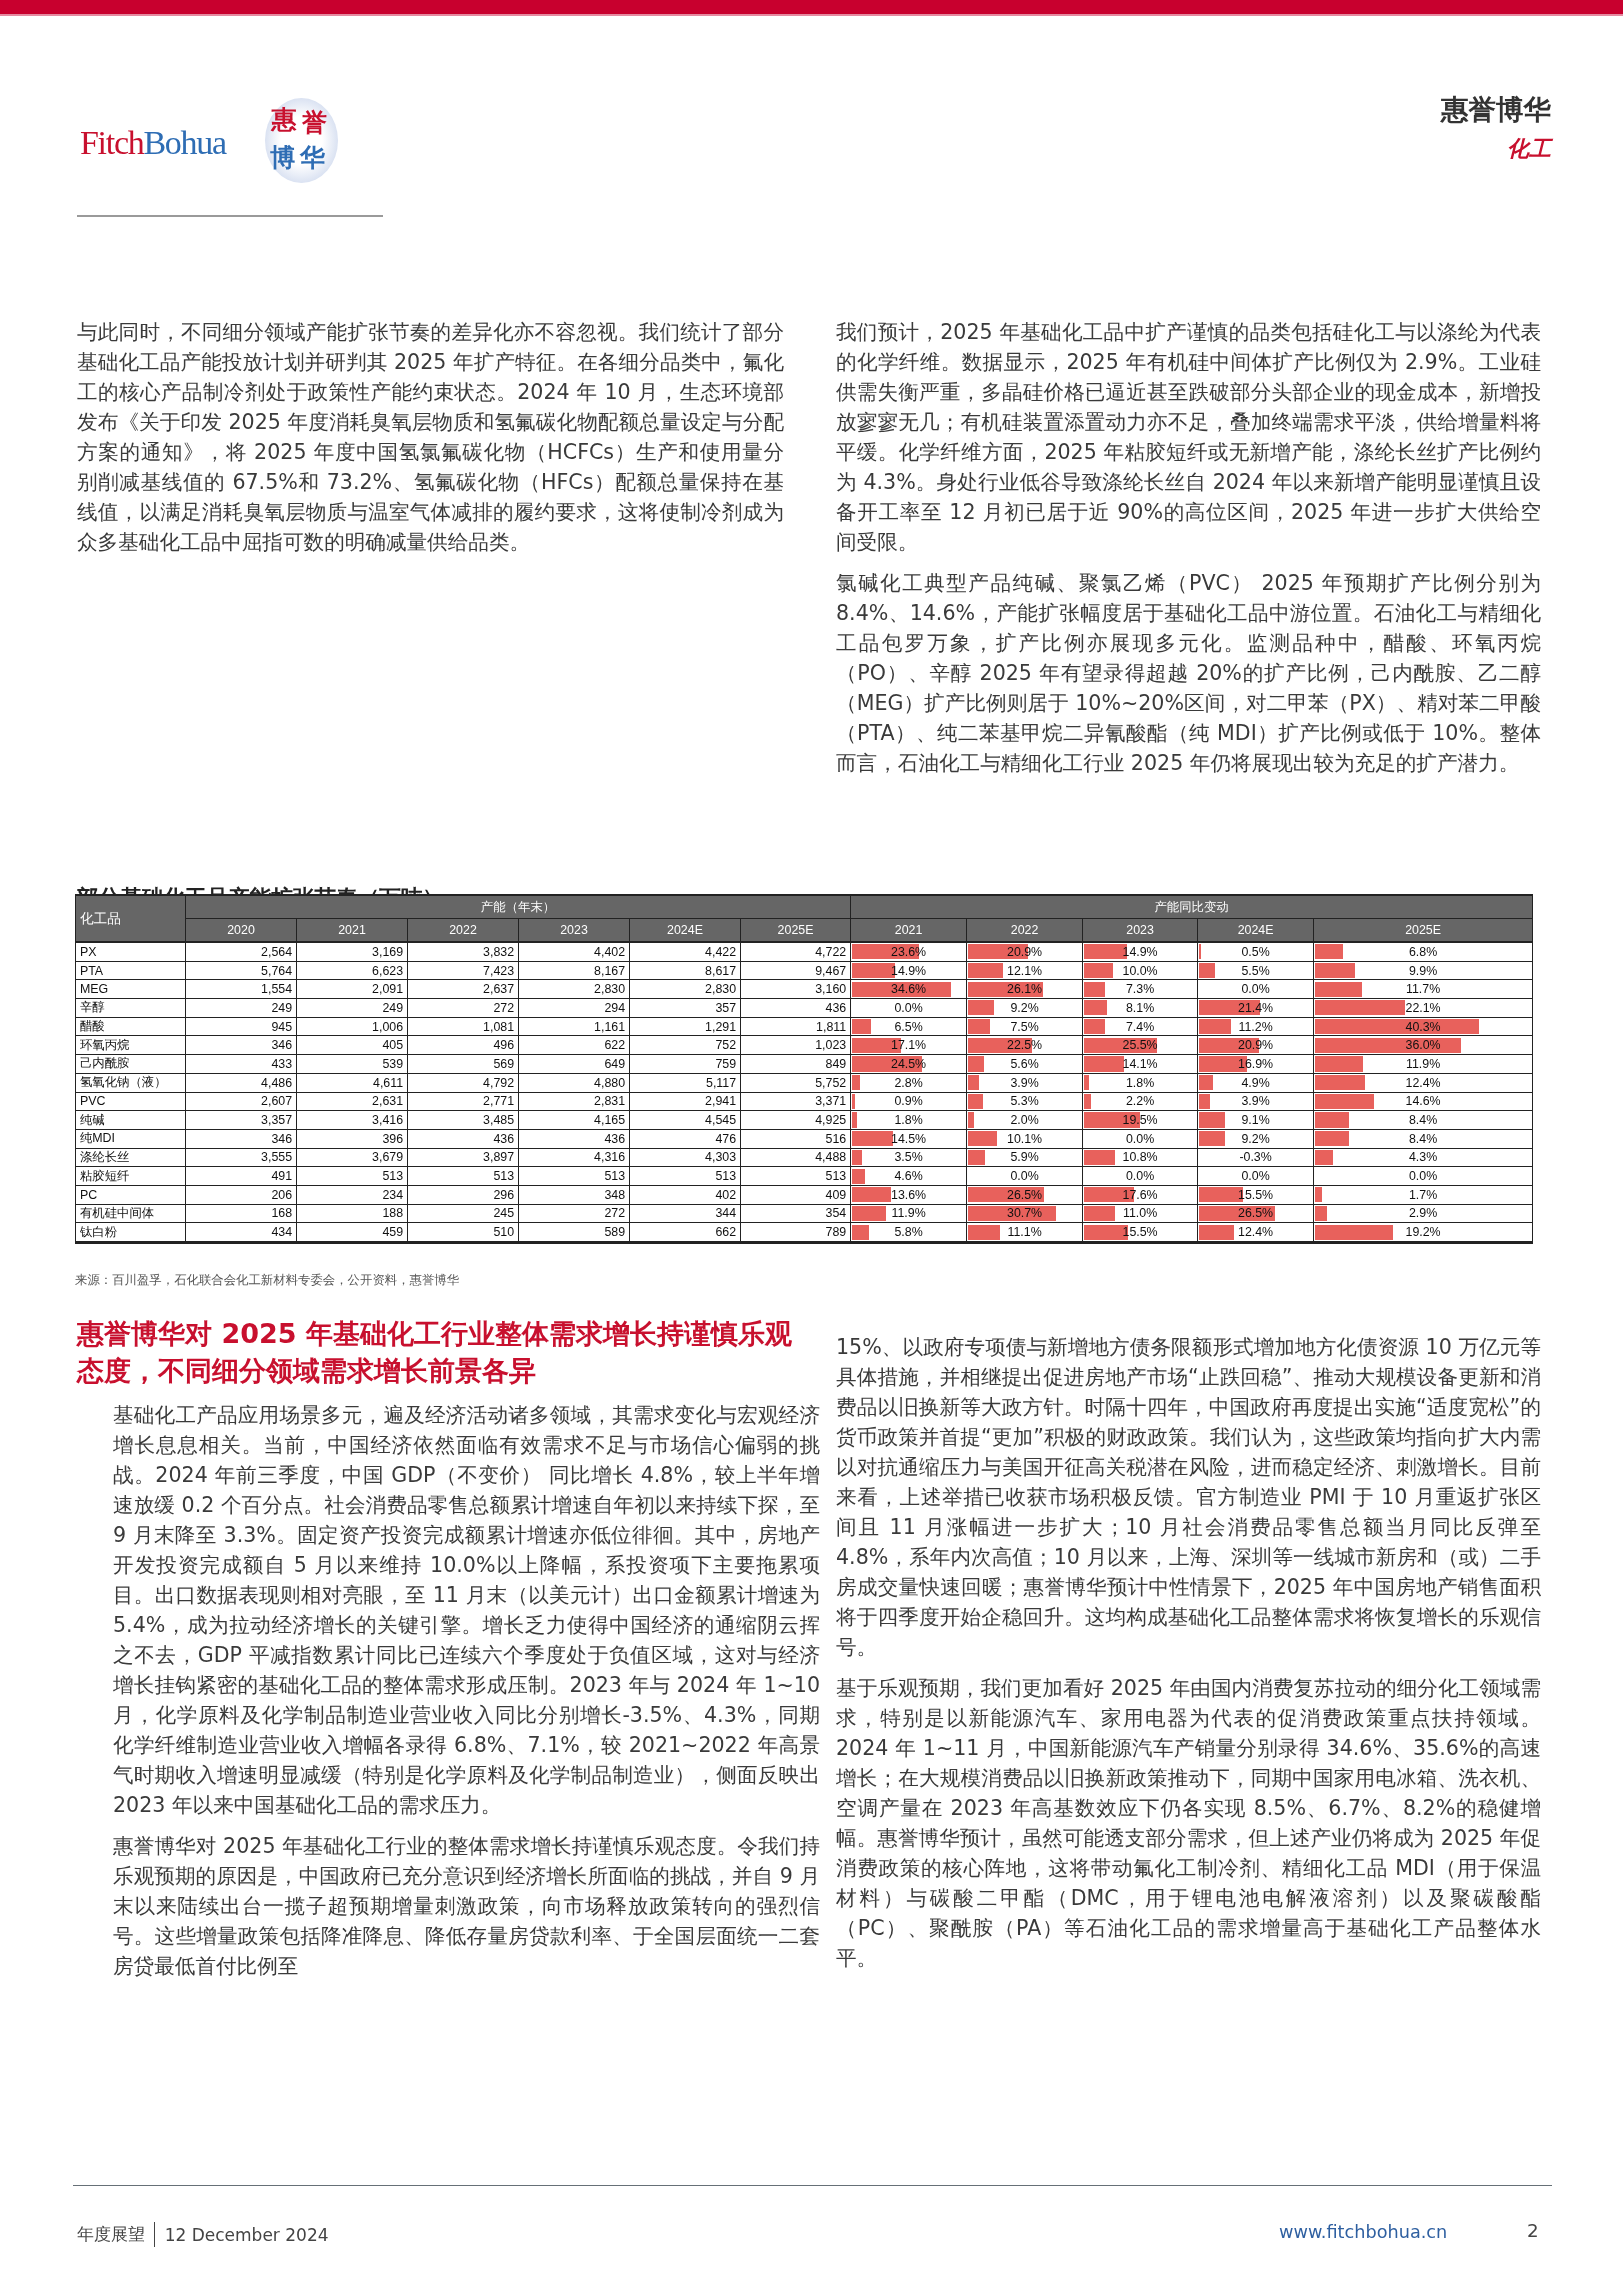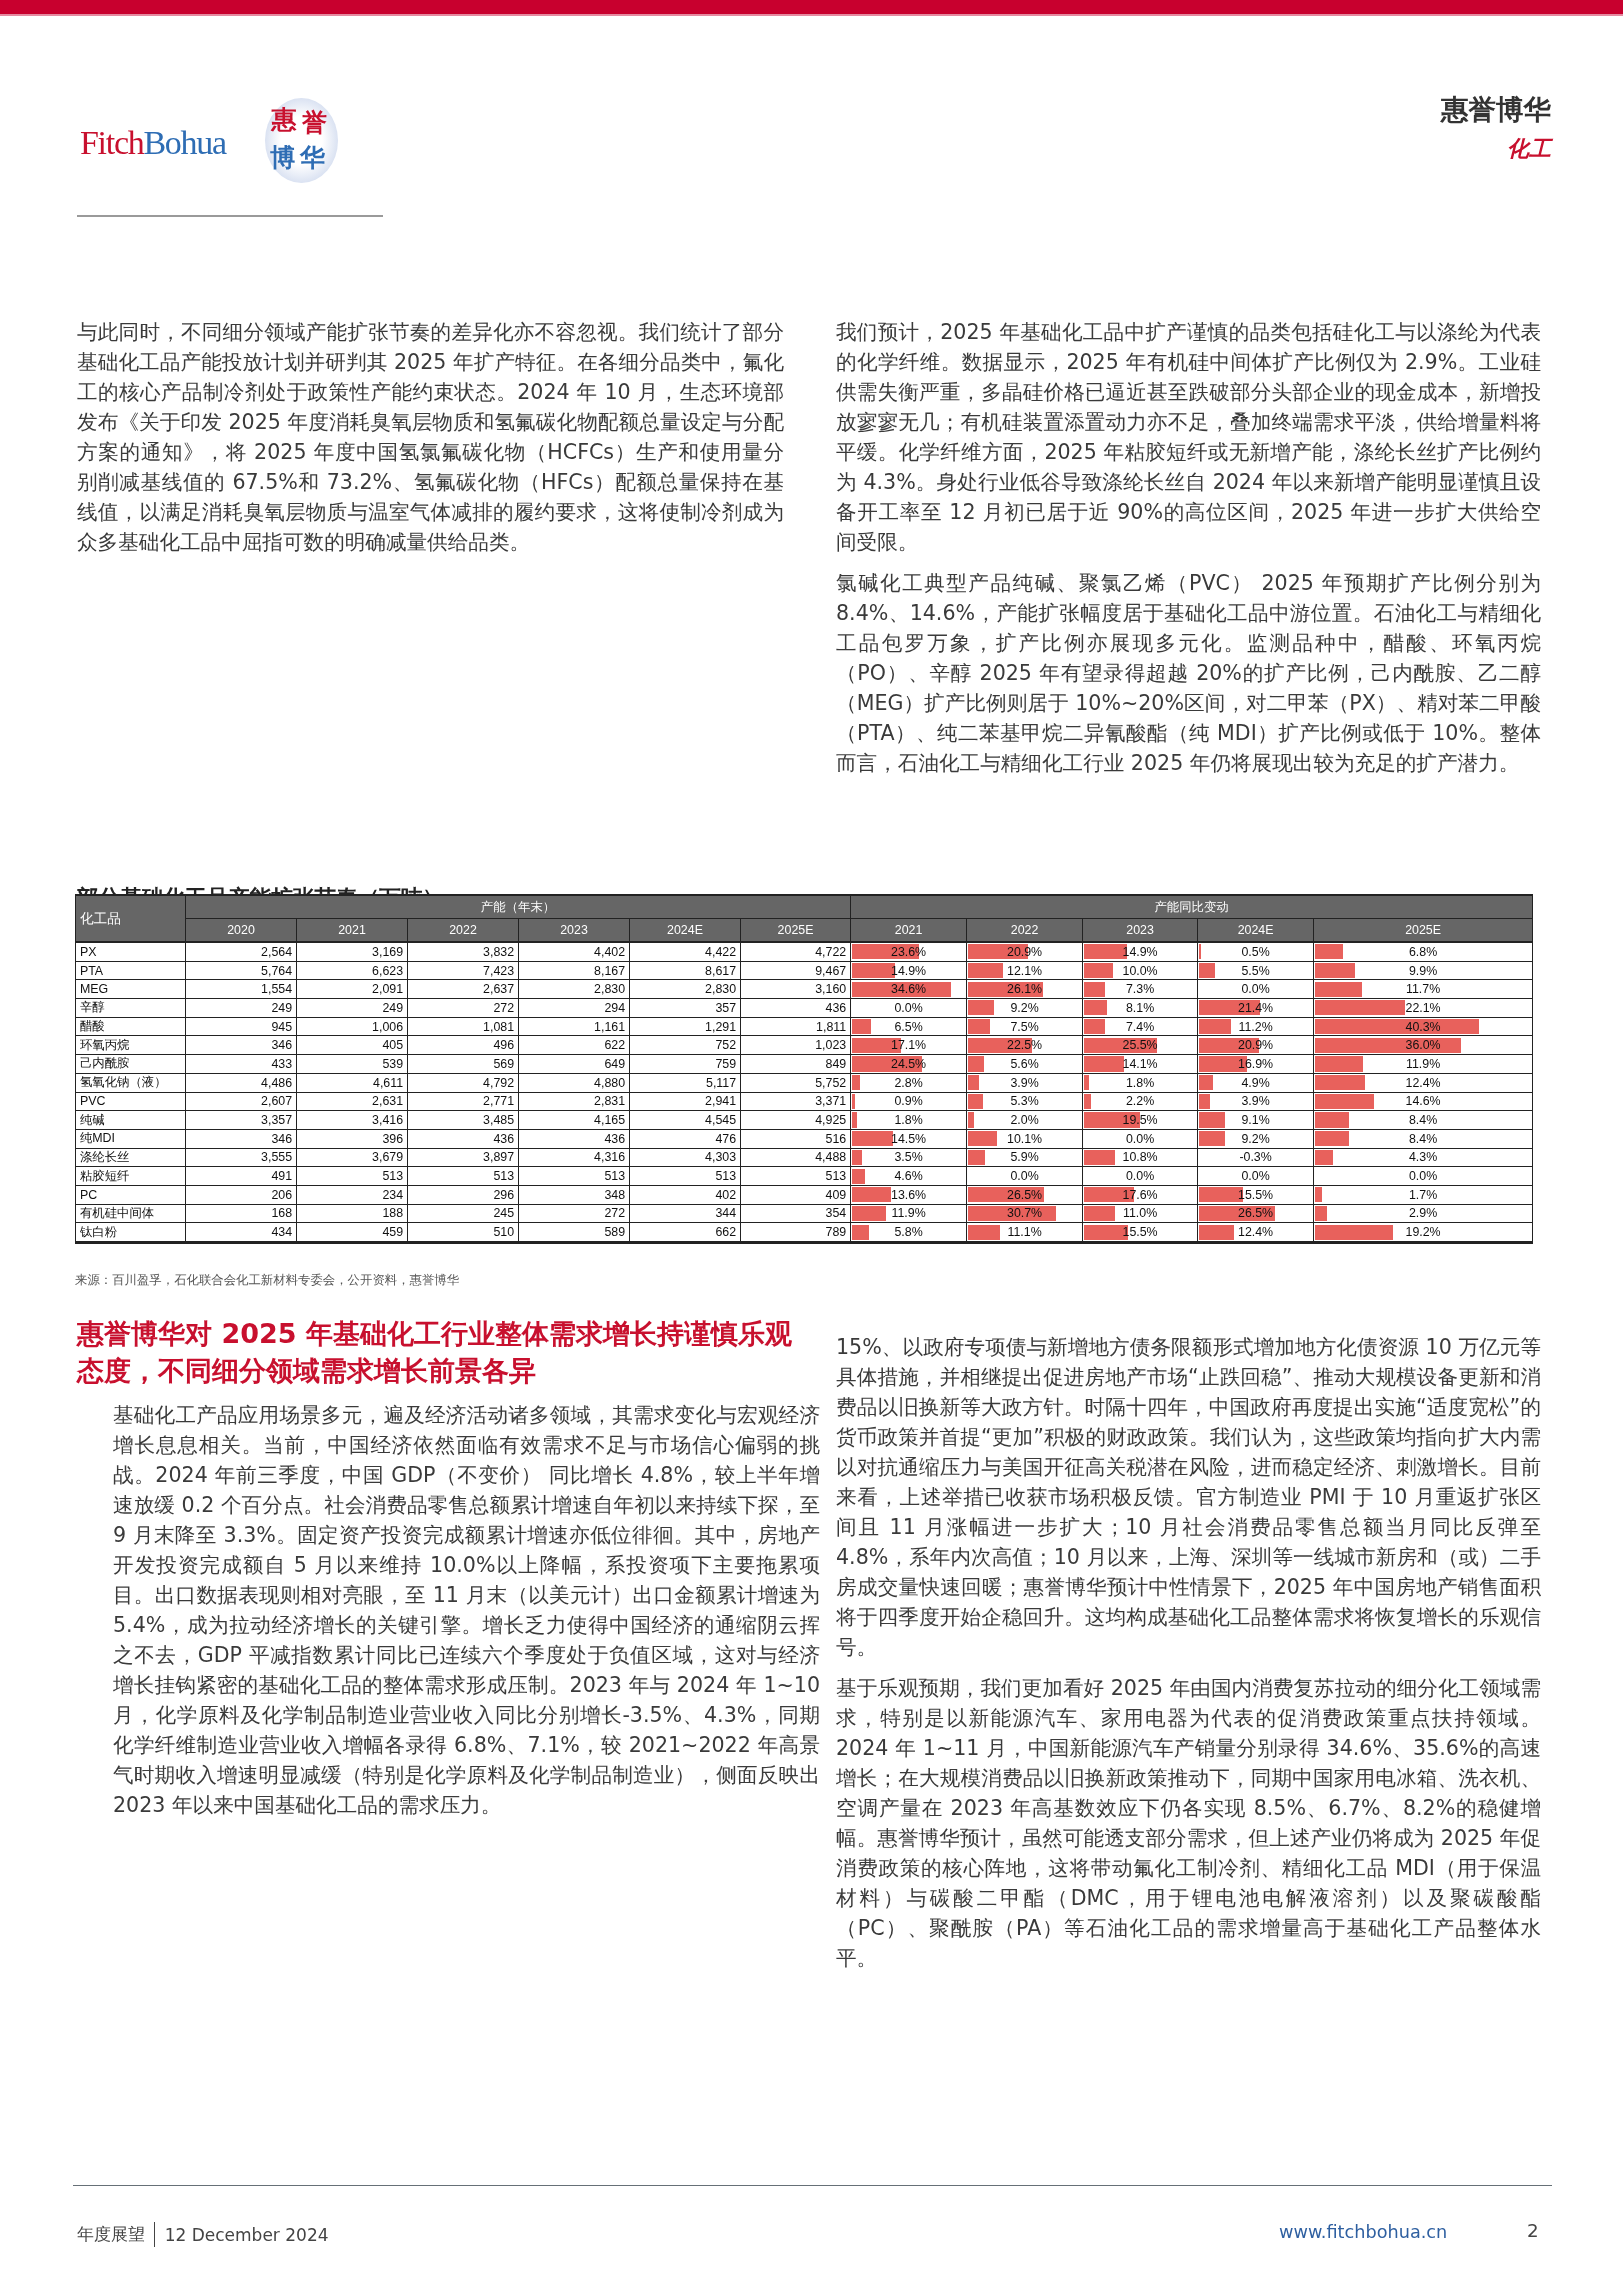--- a/index.html
+++ b/index.html
@@ -343,20 +343,21 @@
       </tr>
     </tbody>
 </table>
 
 <div class="source">来源：百川盈孚，石化联合会化工新材料专委会，公开资料，惠誉博华</div>
 
 <div class="section-heading">惠誉博华对 2025 年基础化工行业整体需求增长持谨慎乐观态度，不同细分领域需求增长前景各异</div>
 
 <div class="col col-left-bottom">
   <p>基础化工产品应用场景多元，遍及经济活动诸多领域，其需求变化与宏观经济增长息息相关。当前，中国经济依然面临有效需求不足与市场信心偏弱的挑战。2024 年前三季度，中国 GDP（不变价） 同比增长 4.8%，较上半年增速放缓 0.2 个百分点。社会消费品零售总额累计增速自年初以来持续下探，至 9 月末降至 3.3%。固定资产投资完成额累计增速亦低位徘徊。其中，房地产开发投资完成额自 5 月以来维持 10.0%以上降幅，系投资项下主要拖累项目。出口数据表现则相对亮眼，至 11 月末（以美元计）出口金额累计增速为 5.4%，成为拉动经济增长的关键引擎。增长乏力使得中国经济的通缩阴云挥之不去，GDP 平减指数累计同比已连续六个季度处于负值区域，这对与经济增长挂钩紧密的基础化工品的整体需求形成压制。2023 年与 2024 年 1~10 月，化学原料及化学制品制造业营业收入同比分别增长-3.5%、4.3%，同期化学纤维制造业营业收入增幅各录得 6.8%、7.1%，较 2021~2022 年高景气时期收入增速明显减缓（特别是化学原料及化学制品制造业），侧面反映出 2023 年以来中国基础化工品的需求压力。</p>
+  <p>惠誉博华对 2025 年基础化工行业的整体需求增长持谨慎乐观态度。令我们持乐观预期的原因是，中国政府已充分意识到经济增长所面临的挑战，并自 9 月末以来陆续出台一揽子超预期增量刺激政策，向市场释放政策转向的强烈信号。这些增量政策包括降准降息、降低存量房贷款利率、于全国层面统一二套房贷最低首付比例至</p>
 </div>
 <div class="col col-right-bottom">
   <p>15%、以政府专项债与新增地方债务限额形式增加地方化债资源 10 万亿元等具体措施，并相继提出促进房地产市场“止跌回稳”、推动大规模设备更新和消费品以旧换新等大政方针。时隔十四年，中国政府再度提出实施“适度宽松”的货币政策并首提“更加”积极的财政政策。我们认为，这些政策均指向扩大内需以对抗通缩压力与美国开征高关税潜在风险，进而稳定经济、刺激增长。目前来看，上述举措已收获市场积极反馈。官方制造业 PMI 于 10 月重返扩张区间且 11 月涨幅进一步扩大；10 月社会消费品零售总额当月同比反弹至 4.8%，系年内次高值；10 月以来，上海、深圳等一线城市新房和（或）二手房成交量快速回暖；惠誉博华预计中性情景下，2025 年中国房地产销售面积将于四季度开始企稳回升。这均构成基础化工品整体需求将恢复增长的乐观信号。</p>
   <p>基于乐观预期，我们更加看好 2025 年由国内消费复苏拉动的细分化工领域需求，特别是以新能源汽车、家用电器为代表的促消费政策重点扶持领域。2024 年 1~11 月，中国新能源汽车产销量分别录得 34.6%、35.6%的高速增长；在大规模消费品以旧换新政策推动下，同期中国家用电冰箱、洗衣机、空调产量在 2023 年高基数效应下仍各实现 8.5%、6.7%、8.2%的稳健增幅。惠誉博华预计，虽然可能透支部分需求，但上述产业仍将成为 2025 年促消费政策的核心阵地，这将带动氟化工制冷剂、精细化工品 MDI（用于保温材料）与碳酸二甲酯（DMC，用于锂电池电解液溶剂）以及聚碳酸酯（PC）、聚酰胺（PA）等石油化工品的需求增量高于基础化工产品整体水平。</p>
 </div>
 
 <div class="footer-rule"></div>
 <div class="footer-left">
   <span>年度展望</span>
   <span class="footer-sep"></span>

